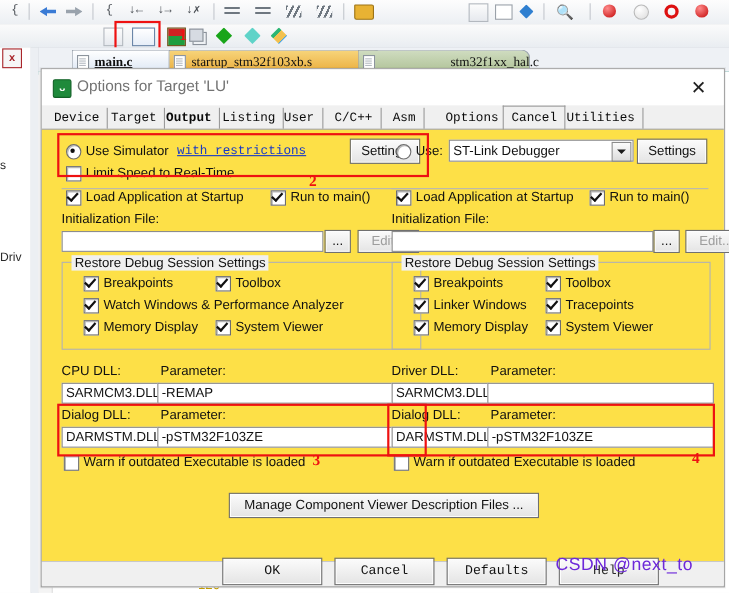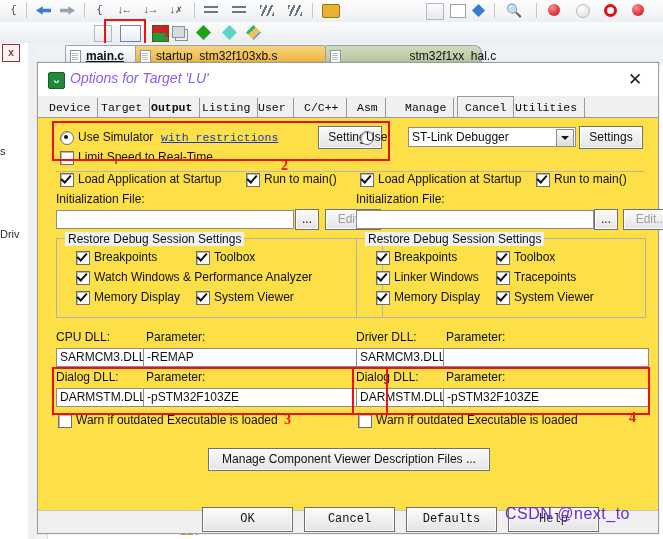--- a/index.html
+++ b/index.html
@@ -43,21 +43,21 @@
   .i-doc{background:#fff;border:1px solid #9aa1a9;}
 
   
   .left-panel{position:absolute;left:0;top:43px;width:28px;height:496px;background:#ffffff;border-right:1px solid #b9bec5;}
   .left-close{position:absolute;left:2px;top:44px;width:16px;height:16px;background:#f6f6f6;border:1px solid #a9252a;
       color:#a9252a;font-size:10px;font-weight:bold;text-align:center;line-height:15px;}
   .left-txt{position:absolute;color:#2b2b2b;font-size:11px;}
   .left-strip{position:absolute;left:28px;top:43px;width:7px;height:496px;background:#eceff3;border-right:1px solid #c3c8ce;}
 
   
-  .tabbar{position:absolute;left:35px;top:43px;width:628px;height:22px;background:#eef1f5;border-bottom:3px solid #0f766e;}
+  .tabbar{position:absolute;left:35px;top:43px;width:628px;height:22px;background:#eef1f5;border-bottom:3px solid #0f766e;font-family:Liberation Serif, serif;}
   .etab{position:absolute;top:2px;height:20px;padding:0 8px 0 20px;font-size:11.5px;line-height:20px;color:#1b1b1b;
         border:1px solid #9aa3ad;border-bottom:none;border-radius:2px 8px 0 0;}
   .etab .pg{position:absolute;left:4px;top:4px;width:9px;height:12px;background:#fff;border:1px solid #8c949d;}
   .etab .pg:after{content:"";position:absolute;left:1px;top:2px;width:6px;height:1px;
         box-shadow:0 2px 0 #b5bbc2,0 4px 0 #b5bbc2,0 6px 0 #b5bbc2;background:#b5bbc2;}
   .etab.sel{background:linear-gradient(#ffffff,#dce6f4);}
   .etab.sel span.lbl{text-decoration:underline;font-weight:bold;}
   .etab.amber{background:linear-gradient(#f7d47a,#eaad3c);}
   .etab.green{background:linear-gradient(#cfdcc0,#aec195);text-align:center;}
 
@@ -65,21 +65,21 @@
   .editor-num{position:absolute;left:180px;top:524px;color:#c8a100;font-size:12px;}
   .editor-gutter{position:absolute;left:35px;top:65px;width:12px;height:474px;background:#f4f4f4;border-right:1px solid #dedede;}
 
   
   .dialog{position:absolute;left:37px;top:62px;width:620px;height:470px;background:#f0f0f0;
       border:1px solid #9d9d9d;box-shadow:0 0 0 1px rgba(0,0,0,.05);}
   .dlg-title{position:absolute;left:0;top:0;width:620px;height:33px;background:#ffffff;}
   .dlg-icon{position:absolute;left:10px;top:9px;width:15px;height:15px;background:#1f8a3b;
       border:1px solid #136127;border-radius:2px;color:#fff;font-size:9px;font-weight:bold;
       text-align:center;line-height:15px;font-family:"Liberation Sans",sans-serif;}
-  .dlg-titletext{position:absolute;left:32px;top:7px;font-size:14px;color:#8b5cf6;font-style:italic;}
+  .dlg-titletext{position:absolute;left:32px;top:7px;font-size:14px;color:#737373;}
   .dlg-close{position:absolute;right:6px;top:5px;width:34px;height:24px;color:#222;font-size:17px;
       text-align:center;line-height:24px;}
 
   .tabstrip{position:absolute;left:0;top:33px;width:620px;height:22px;background:#f0f0f0;}
   .ptab{position:absolute;top:2px;height:19px;line-height:19px;padding:0 7px;
        font-family:"Liberation Mono","DejaVu Sans Mono",monospace;font-size:11.5px;color:#0a0a0a;
        border-right:1px solid #9a9a9a;}
   .ptab.active{top:0;height:21px;line-height:21px;background:#f0f0f0;
        border:1px solid #9a9a9a;border-bottom:1px solid #f0f0f0;}
   .tabline{position:absolute;left:0;top:54px;width:620px;height:1px;background:#9a9a9a;}
@@ -172,21 +172,21 @@
   <div class="left-close">x</div>
   <div class="left-txt" style="left:0px;top:145px;">s</div>
   <div class="left-txt" style="left:0px;top:228px;">Driv</div>
   <div class="left-strip"></div>
 
   <div class="tabbar">
     <div class="etab sel" style="left:30px;width:80px;">
       <span class="pg"></span>
       <span class="lbl">main.c</span>
     </div>
-    <div class="etab amber" style="left:100px;width:165px;">
+    <div class="etab amber" style="left:118px;width:165px;">
       <span class="pg"></span>
       <span class="lbl">startup_stm32f103xb.s</span>
     </div>
     <div class="etab green" style="left:290px;width:127px;">
       <span class="pg"></span>
       <span class="lbl">stm32f1xx_hal.c</span>
     </div>
   </div>
 
   <div class="editor-bg"></div>
@@ -202,21 +202,21 @@
     </div>
 
     <div class="tabstrip">
       <div class="ptab" style="left:4px;">Device</div>
       <div class="ptab" style="left:56px;">Target</div>
       <div class="ptab" style="left:106px;font-weight:bold;">Output</div>
       <div class="ptab" style="left:157px;">Listing</div>
       <div class="ptab" style="left:213px;">User</div>
       <div class="ptab" style="left:259px;">C/C++</div>
       <div class="ptab" style="left:312px;">Asm</div>
-      <div class="ptab" style="left:360px;">Manage</div>
+      <div class="ptab" style="left:360px;">Options</div>
       <div class="ptab active" style="left:419px;">Cancel</div>
       <div class="ptab" style="left:470px;">Utilities</div>
     </div>
     <div class="tabline"></div>
 
     <div class="page">
 
       <div class="radio on" style="left:22px;top:13px;"></div>
       <div class="lbl" style="left:40px;top:12px;">Use Simulator</div>
       <div class="link" style="left:123px;top:13px;">with restrictions</div>
@@ -257,21 +257,21 @@
 
       <div class="lbl" style="left:18px;top:252px;">Dialog DLL:</div>
       <div class="lbl" style="left:108px;top:252px;">Parameter:</div>
       <div class="field" style="left:18px;top:270px;width:81px;height:17px;">DARMSTM.DLL</div>
       <div class="field" style="left:105px;top:270px;width:235px;height:17px;">-pSTM32F103ZE</div>
 
       <div class="chk" style="left:20px;top:296px;"></div>
       <div class="lbl" style="left:38px;top:295px;">Warn if outdated Executable is loaded</div>
 
       <div class="radio" style="left:322px;top:13px;"></div>
-      <div class="lbl" style="left:328px;top:12px;">Use:</div>
+      <div class="lbl" style="left:340px;top:12px;">Use:</div>
       <div class="combo" style="left:370px;top:9px;width:160px;height:18px;">
         <span>ST-Link Debugger</span>
         <span class="arrowbox"></span>
       </div>
       <div class="btn" style="left:541px;top:8px;width:62px;height:21px;line-height:20px;">Settings</div>
 
       <div class="hr" style="left:318px;top:53px;width:288px;"></div>
 
       <div class="chk on" style="left:322px;top:55px;"></div>
       <div class="lbl" style="left:340px;top:54px;">Load Application at Startup</div>

